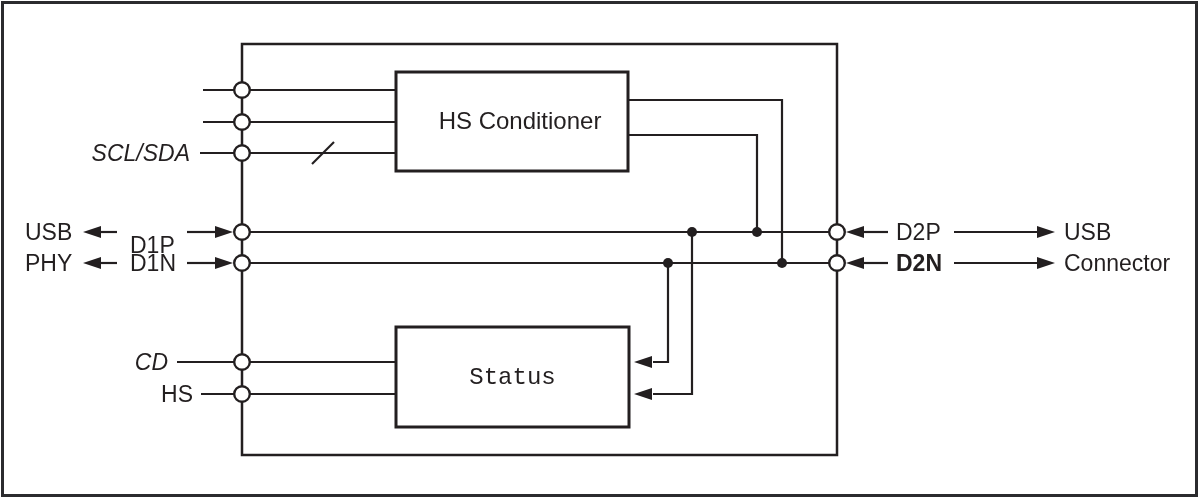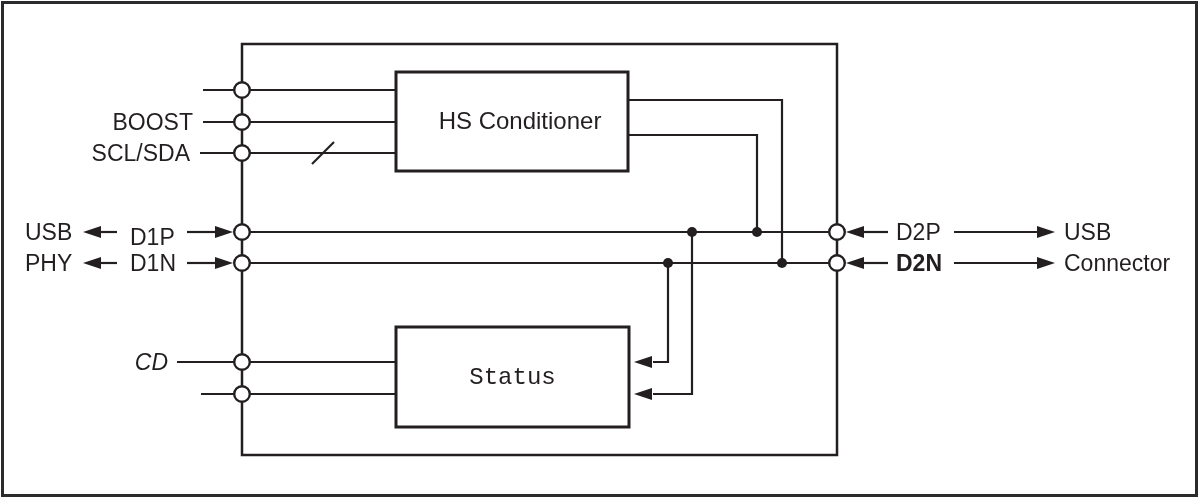--- a/index.html
+++ b/index.html
@@ -127,27 +127,27 @@
     <circle cx="242" cy="122" r="7.8" class="pin"></circle>
     <circle cx="242" cy="153" r="7.8" class="pin"></circle>
     <circle cx="242" cy="232" r="7.8" class="pin"></circle>
     <circle cx="242" cy="263" r="7.8" class="pin"></circle>
     <circle cx="242" cy="362" r="7.8" class="pin"></circle>
     <circle cx="242" cy="394" r="7.8" class="pin"></circle>
     <circle cx="837" cy="232" r="7.8" class="pin"></circle>
     <circle cx="837" cy="263" r="7.8" class="pin"></circle>
   </svg>
 
-  <div class="lbl right" style="left:60px;  top:110px; width:133px;">BOOST</div>
-  <div class="lbl right" style="left:40px;  top:141px; width:150px;">SCL/SDA</div>
+  <div class="lbl right" style="left:40px;  top:141px; width:150px;font-style:italic;">SCL/SDA</div>
   <div class="lbl right" style="left:60px;  top:350px; width:108px;font-style:italic;">CD</div>
+  <div class="lbl right" style="left:60px;  top:382px; width:133px;">HS</div>
 
   <div class="lbl" style="left:25px;  top:220px;">USB</div>
   <div class="lbl" style="left:25px;  top:251px;text-align:center;">PHY</div>
-  <div class="lbl" style="left:130px; top:225px;">D1P</div>
+  <div class="lbl" style="left:130px; top:233px;">D1P</div>
   <div class="lbl" style="left:130px; top:251px;">D1N</div>
 
   <div class="lbl" style="left:896px;  top:220px;">D2P</div>
   <div class="lbl" style="left:896px;  top:251px;font-weight:bold;">D2N</div>
   <div class="lbl" style="left:1064px; top:220px;">USB</div>
   <div class="lbl" style="left:1064px; top:251px;">Connector</div>
 
   <div class="block-lbl" style="left:397px; top:63px;  width:230px; height:116px;margin-left:8px;">HS Conditioner</div>
   <div class="block-lbl" style="left:397px; top:328px; width:231px; height:98px;font-family:Liberation Mono, monospace;">Status</div>
 

